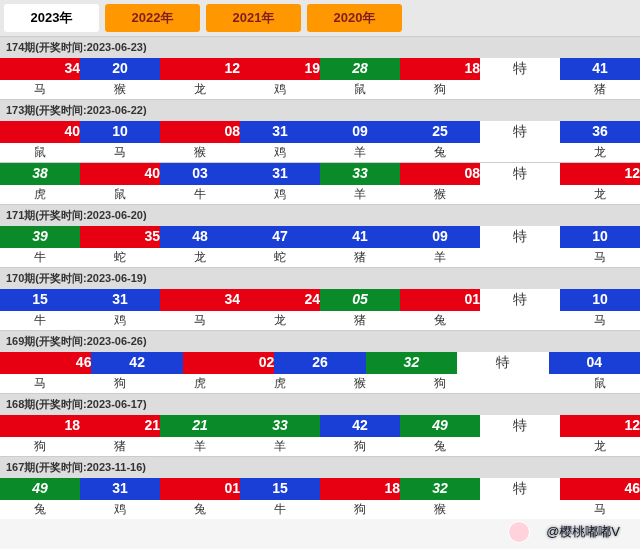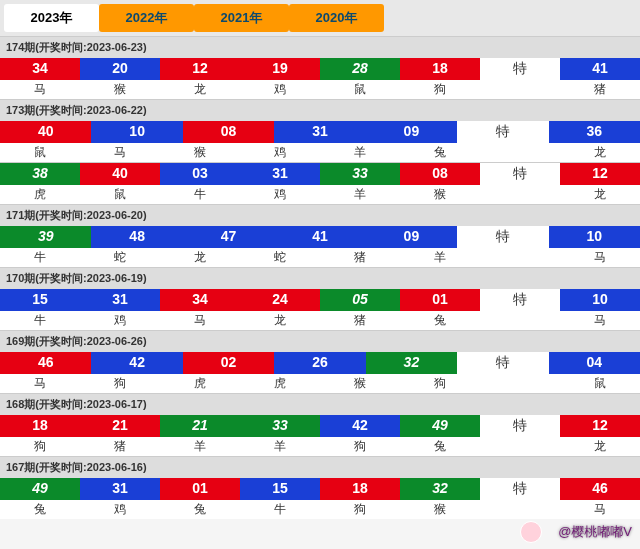--- a/index.html
+++ b/index.html
@@ -1,31 +1,31 @@
 <!DOCTYPE html>
 <html><head>
 <meta charset="utf-8">
 <style>
 *{margin:0;padding:0;box-sizing:border-box;}
 body{font-family:Arial,"Microsoft YaHei",sans-serif;background:#f5f5f5;width:640px;font-size:13px;}
-.tabs{display:flex;padding:4px 4px;background:#e8e8e8;}
-.tab{flex:0 0 95px;text-align:center;padding:5px 0;border-radius:3px;color:#0c4a6e;font-weight:bold;cursor:pointer;}
+.tabs{display:flex;gap:6px;padding:4px 4px;background:#e8e8e8;}
+.tab{flex:0 0 95px;text-align:center;padding:5px 0;border-radius:3px;color:#7f1d1d;font-weight:bold;cursor:pointer;}
 .tab-active{background:#fff;color:#000;}
 .tab-orange{background:#ff9800;}
 .period{border-top:1px solid #ccc;}
 .period-head{background:#ddd;color:#333;font-weight:bold;padding:3px 6px;font-size:11px;}
 .row-b{display:flex;text-align:center;}
 .row-z{display:flex;text-align:center;background:#fff;}
 .ball{flex:1;color:#fff;font-weight:bold;padding:2px 0;font-size:14px;}
-.ball.red{background:#e60012;}
+.ball.red{background:#e60012;text-align:right;}
 .ball.blue{background:#1a3fd6;}
 .ball.green{background:#0b8a2a;font-style:italic;}
 .ball.plain{background:#fff;color:#333;display:flex;align-items:center;justify-content:center;font-weight:normal;}
 .zod{flex:1;background:#fff;color:#333;padding:1px 0;font-size:12px;}
-.watermark{position:fixed;right:8px;bottom:6px;display:flex;align-items:center;gap:16px;color:#701a75;text-shadow:0 0 3px rgba(0,0,0,.6);font-size:13px;pointer-events:none;}
+.watermark{position:fixed;right:20px;bottom:6px;display:flex;align-items:center;gap:16px;color:#0f172a;text-shadow:0 0 3px rgba(0,0,0,.6);font-size:13px;pointer-events:none;}
 .wm-avatar{width:22px;height:22px;border-radius:50%;background:#ffd2dc;border:1px solid #fff;}
 </style>
 </head>
 <body>
 
 <div class="tabs">
     <div class="tab tab-active">2023年</div>
     <div class="tab tab-orange">2022年</div>
     <div class="tab tab-orange">2021年</div>
     <div class="tab tab-orange">2020年</div>
@@ -55,20 +55,21 @@
       </div>
     </div>
     <div class="period">
       <div class="period-head">173期(开奖时间:2023-06-22)</div>
       <div class="row-b">
         <div class="ball red">40</div>
         <div class="ball blue">10</div>
         <div class="ball red">08</div>
         <div class="ball blue">31</div>
         <div class="ball blue">09</div>
+        <div class="ball blue">25</div>
         <div class="ball plain">特</div>
         <div class="ball blue">36</div>
       </div>
       <div class="row-z">
         <div class="zod">鼠</div>
         <div class="zod">马</div>
         <div class="zod">猴</div>
         <div class="zod">鸡</div>
         <div class="zod">羊</div>
         <div class="zod">兔</div>
@@ -95,20 +96,21 @@
         <div class="zod">羊</div>
         <div class="zod">猴</div>
         <div class="zod"></div>
         <div class="zod">龙</div>
       </div>
     </div>
     <div class="period">
       <div class="period-head">171期(开奖时间:2023-06-20)</div>
       <div class="row-b">
         <div class="ball green">39</div>
+        <div class="ball red">35</div>
         <div class="ball blue">48</div>
         <div class="ball blue">47</div>
         <div class="ball blue">41</div>
         <div class="ball blue">09</div>
         <div class="ball plain">特</div>
         <div class="ball blue">10</div>
       </div>
       <div class="row-z">
         <div class="zod">牛</div>
         <div class="zod">蛇</div>
@@ -182,21 +184,21 @@
         <div class="zod">猪</div>
         <div class="zod">羊</div>
         <div class="zod">羊</div>
         <div class="zod">狗</div>
         <div class="zod">兔</div>
         <div class="zod"></div>
         <div class="zod">龙</div>
       </div>
     </div>
     <div class="period">
-      <div class="period-head">167期(开奖时间:2023-06-16)</div>
+      <div class="period-head">167期(开奖时间:2023-11-16)</div>
       <div class="row-b">
         <div class="ball green">49</div>
         <div class="ball blue">31</div>
         <div class="ball red">01</div>
         <div class="ball blue">15</div>
         <div class="ball red">18</div>
         <div class="ball green">32</div>
         <div class="ball plain">特</div>
         <div class="ball red">46</div>
       </div>

